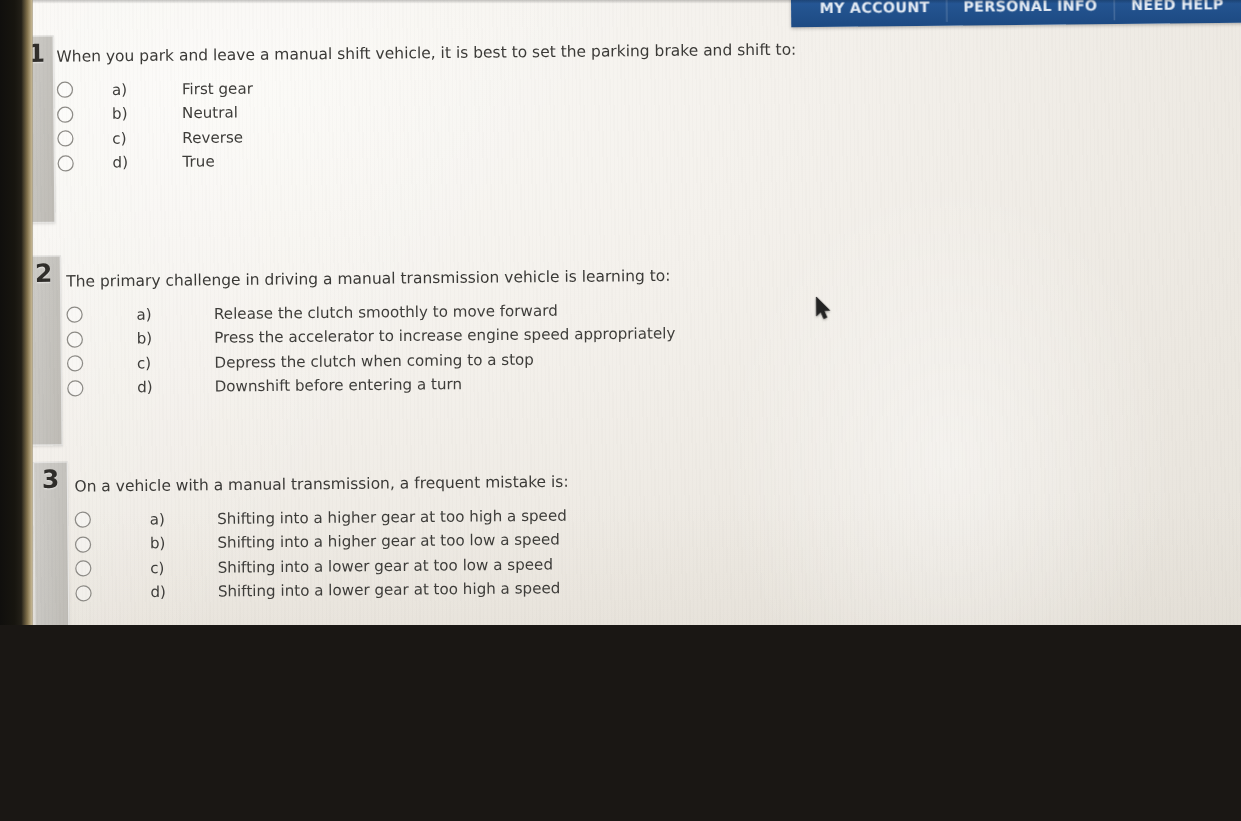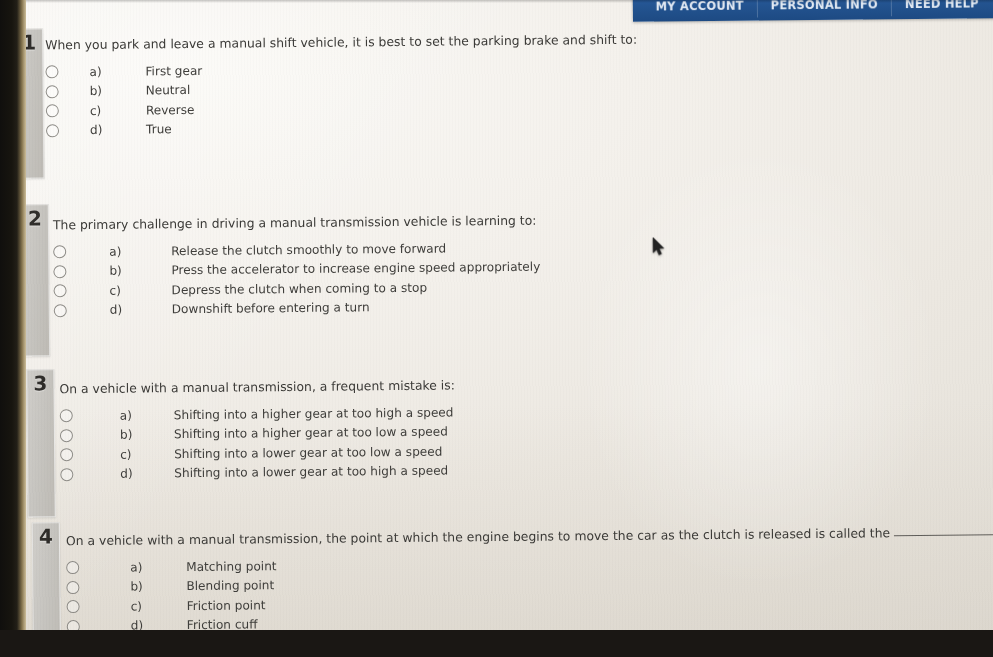--- a/index.html
+++ b/index.html
@@ -11,21 +11,21 @@
     width: 993px;
     height: 657px;
     overflow: hidden;
     font-family: "DejaVu Sans", "Liberation Sans", sans-serif;
   }
 
   
   #photo {
     position: relative;
     width: 993px;
-    height: 630px;
+    height: 500px;
     overflow: hidden;
     background: #141210;
   }
 
   
   .bezel-left {
     position: absolute;
     left: 0; top: 0;
     width: 26px; height: 657px;
     background: linear-gradient(90deg, #100f0d 0%, #17150f 45%, #2a261d 78%, #4a4336 100%);

